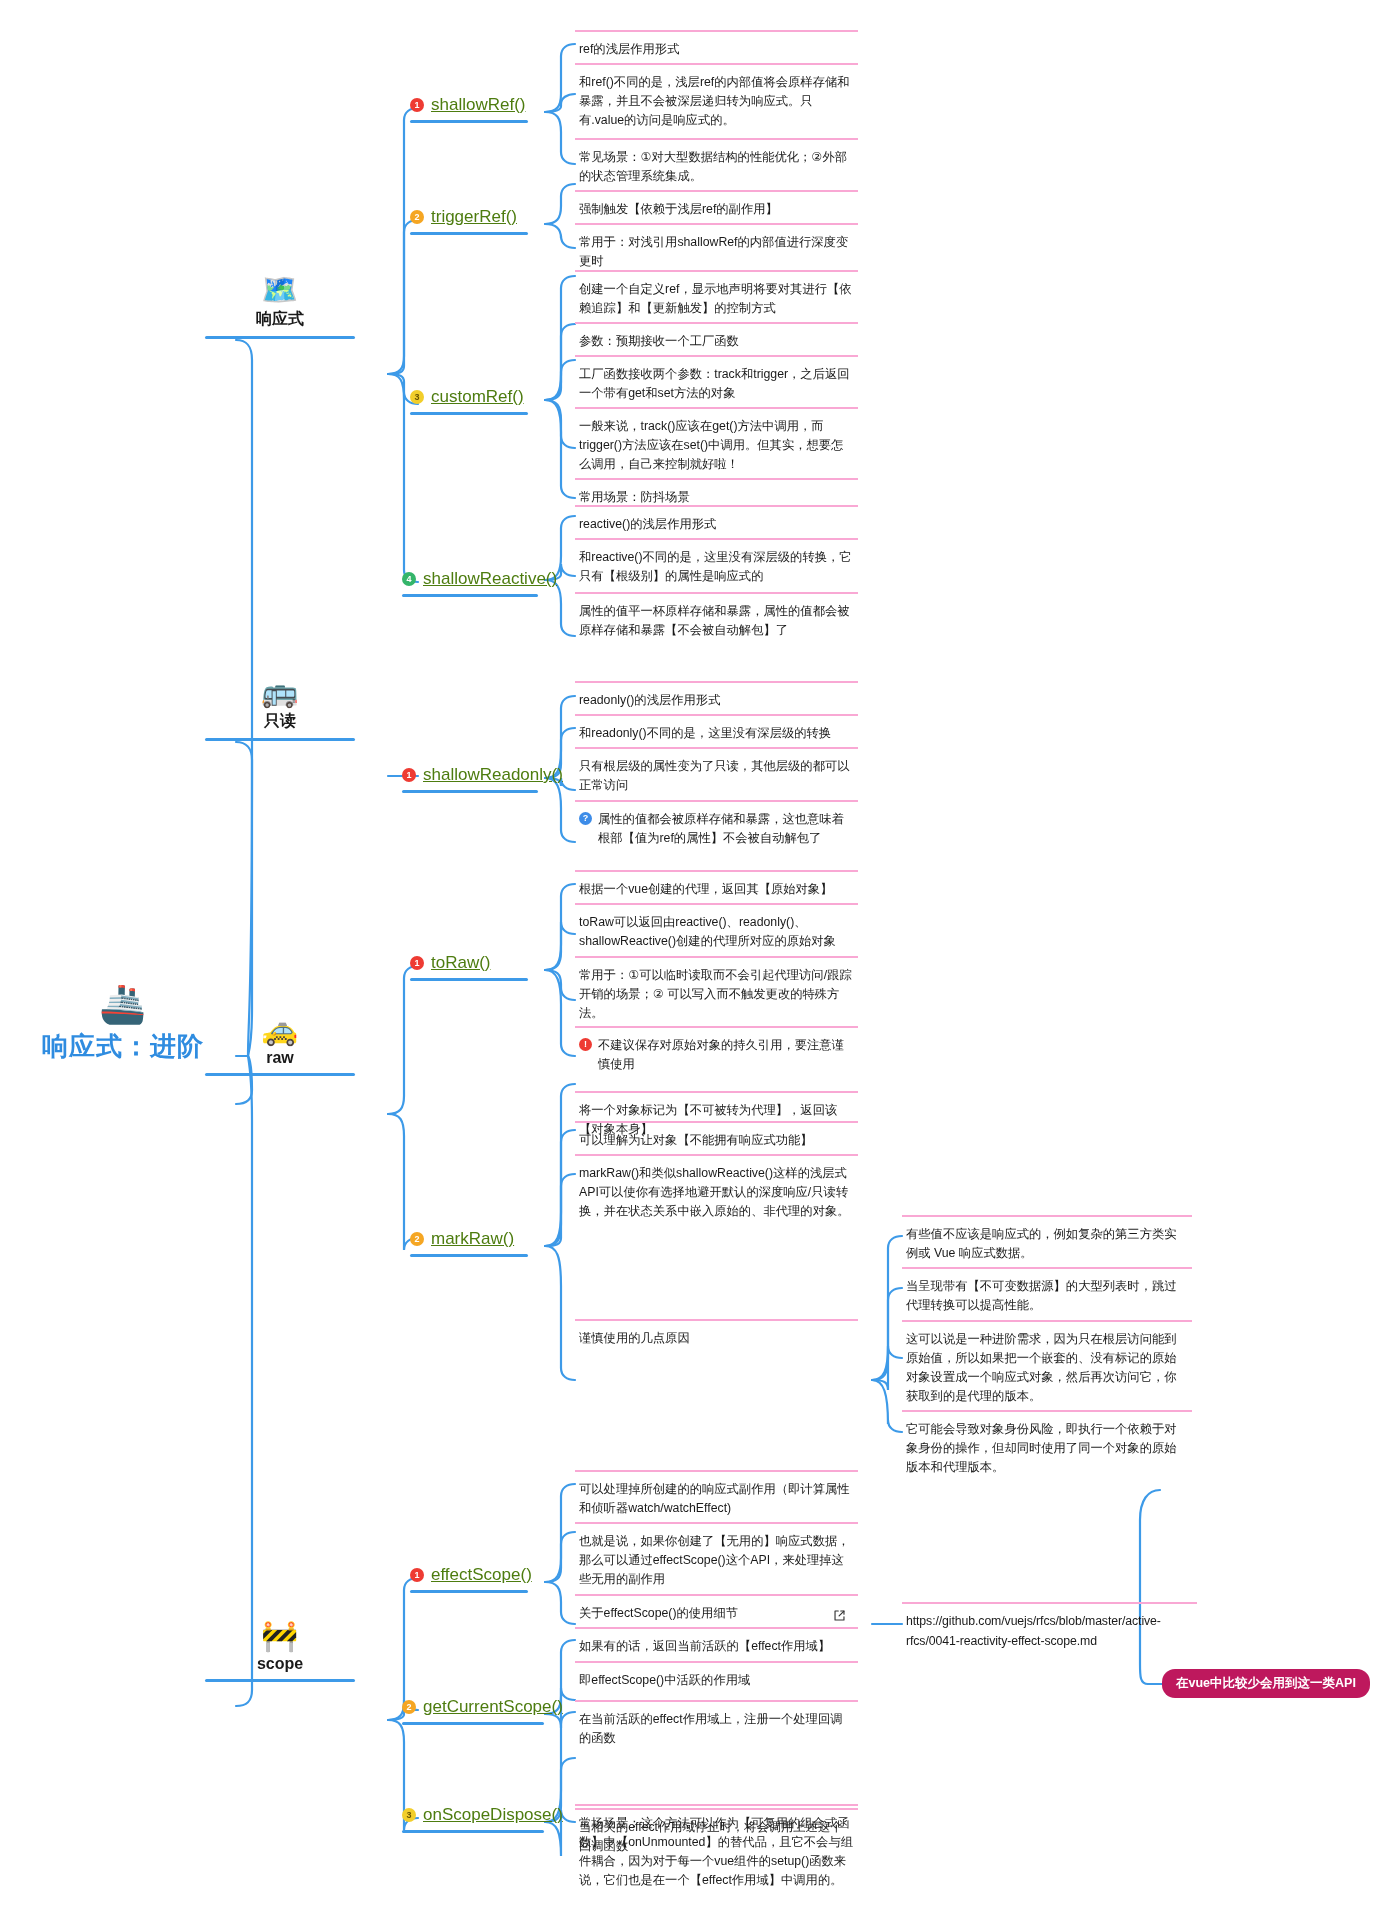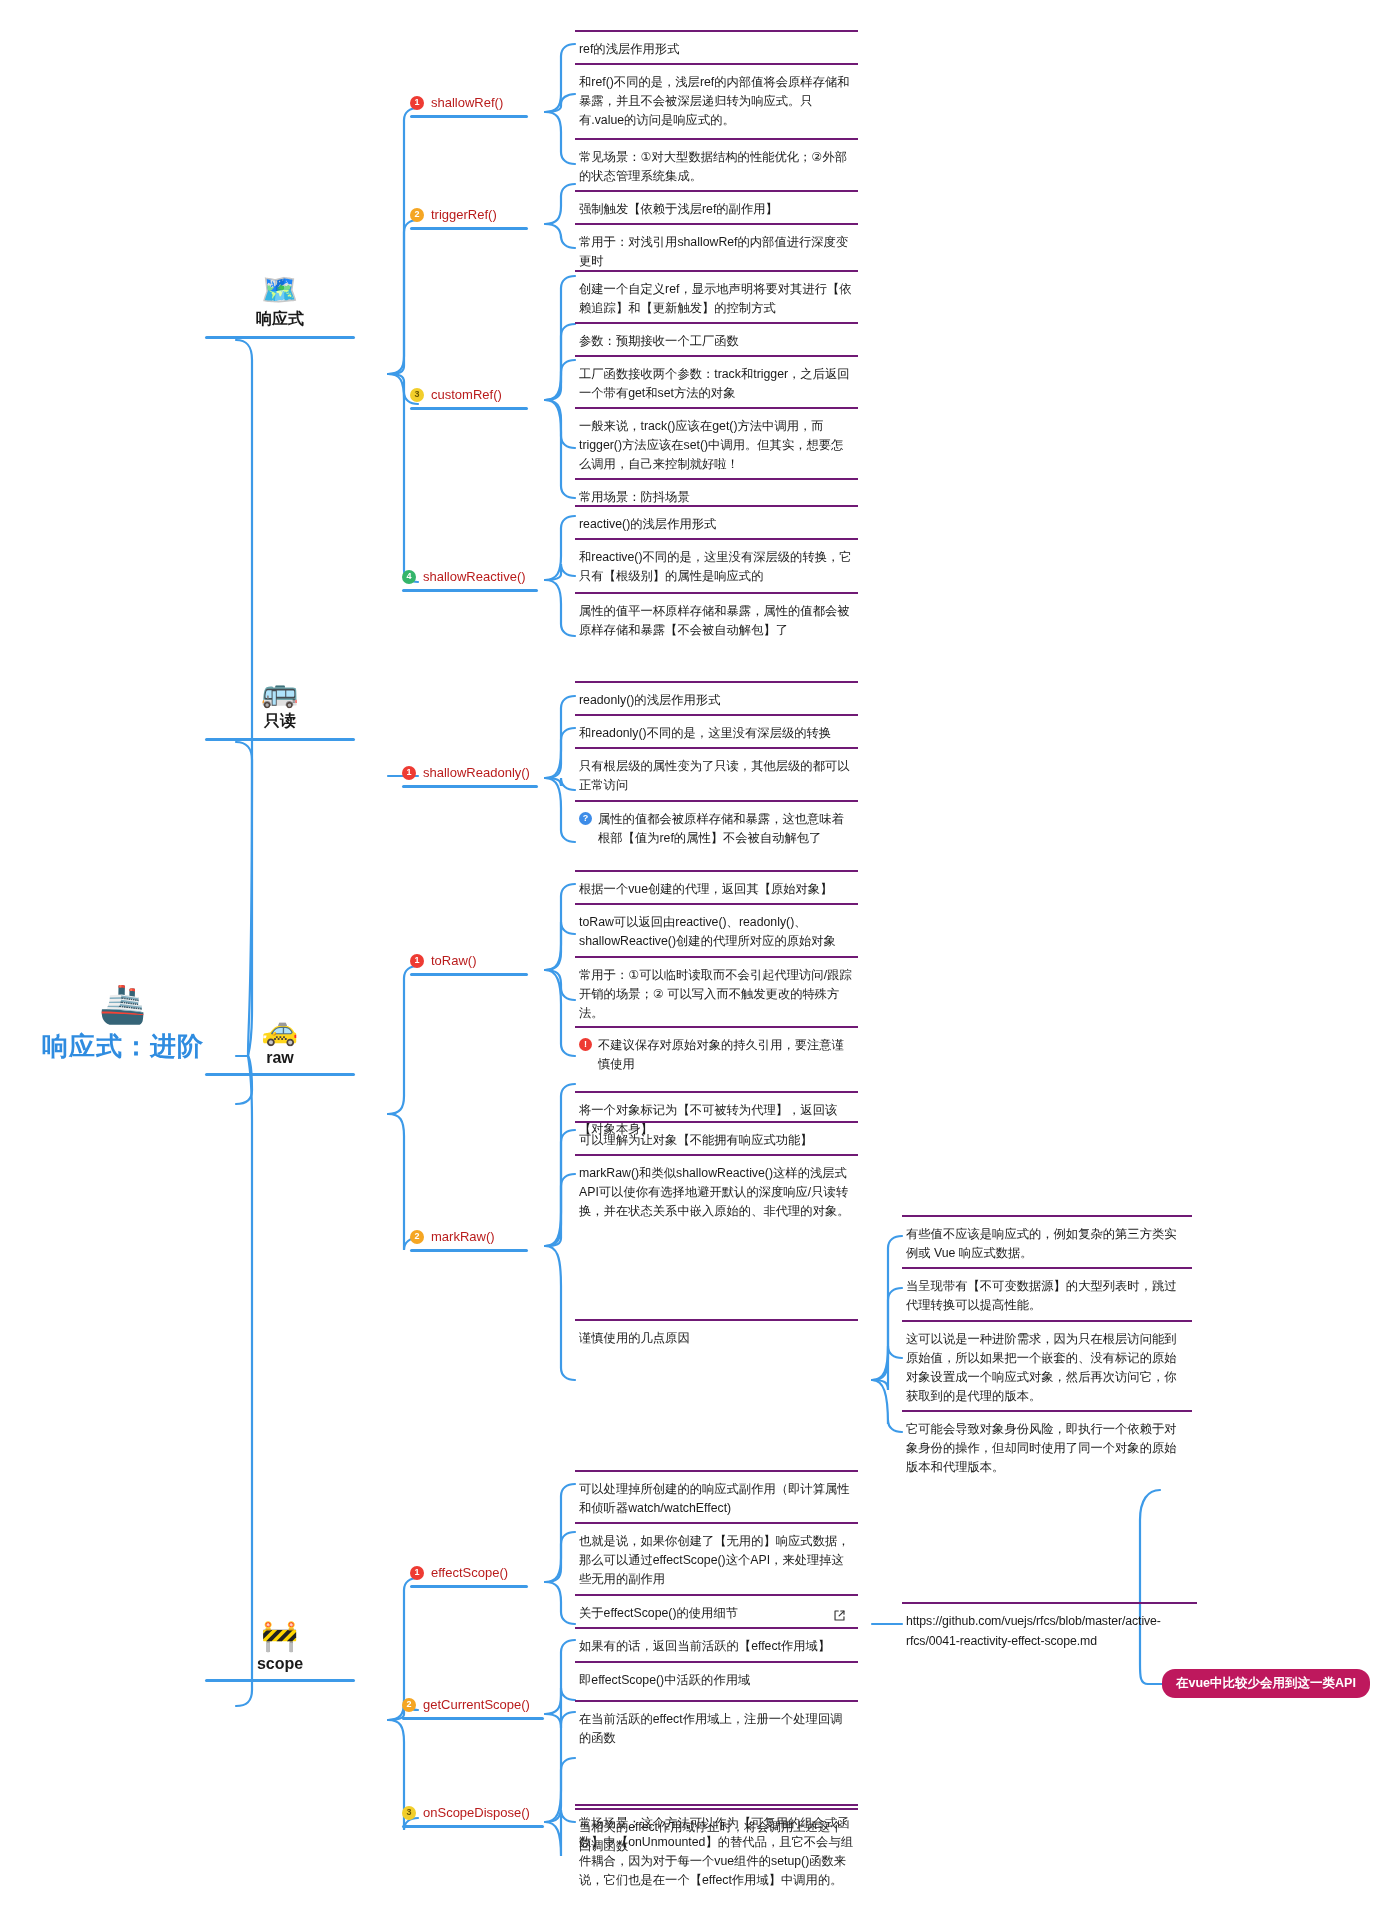--- a/index.html
+++ b/index.html
@@ -65,22 +65,23 @@
     width: 130px;
   }
   .api-row {
     display: flex;
     align-items: center;
     gap: 7px;
     padding-bottom: 5px;
     white-space: nowrap;
   }
   .api-label {
-    font-size: 13px;
-    color: #b91c1c;
+    font-size: 17px;
+    color: #4d7c0f;
+    text-decoration: underline;
   }
   .api-underline {
     height: 2.5px;
     background: #3d9ae8;
     border-radius: 2px;
     width: 118px;
   }
 
   .num-badge {
     width: 14px; height: 14px;
@@ -95,21 +96,21 @@
     line-height: 1;
   }
   .num-1 { background: #ee3b33; }
   .num-2 { background: #f5a623; }
   .num-3 { background: #f2ce2b; color:#6a5500; }
   .num-4 { background: #34b56a; }
 
   
   .leaf {
     position: absolute;
-    border-top: 2px solid #701a75;
+    border-top: 2px solid #f9a8d4;
     padding: 8px 4px 9px 4px;
   }
   .leaf-inner {
     display: flex;
     align-items: flex-start;
     gap: 6px;
   }
   .leaf-text {
     font-size: 12.3px;
     line-height: 1.55;

